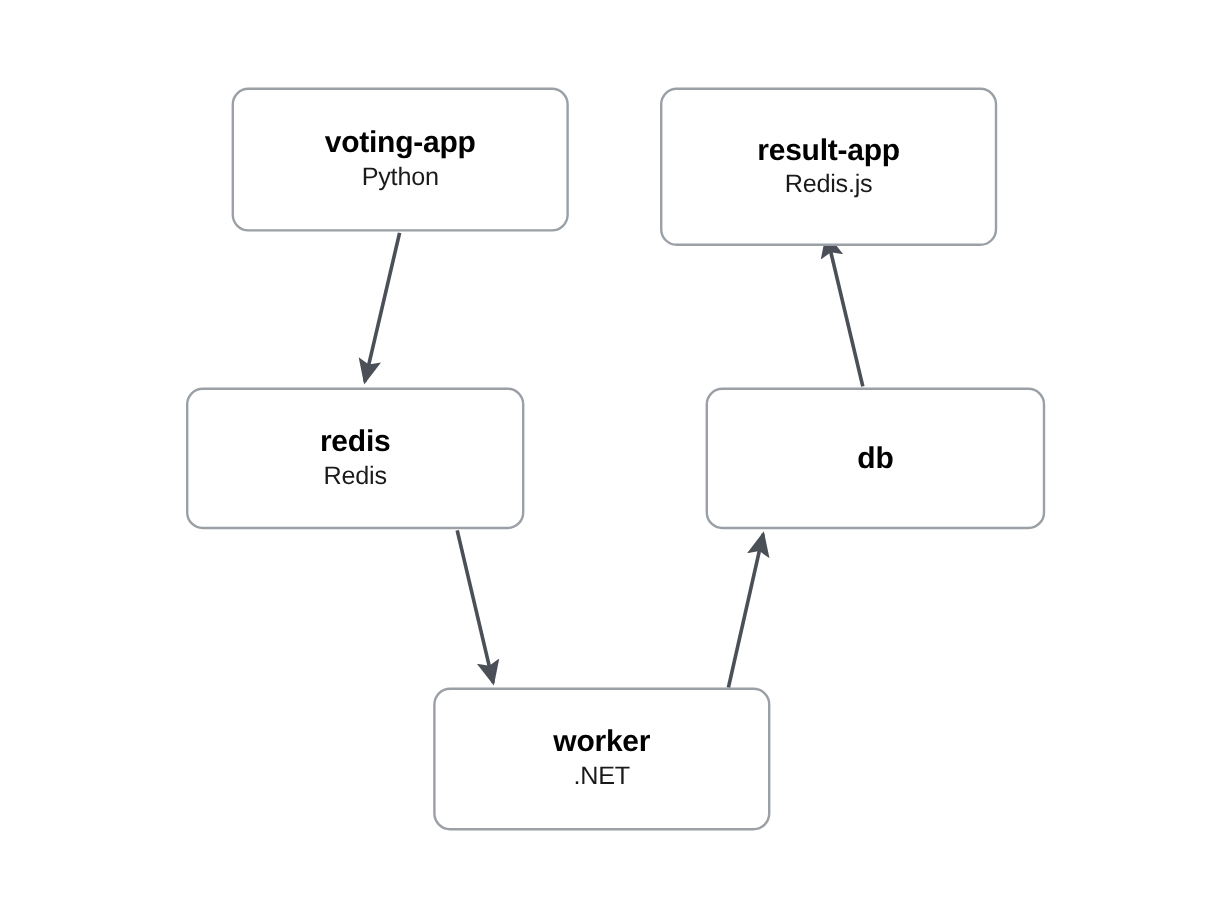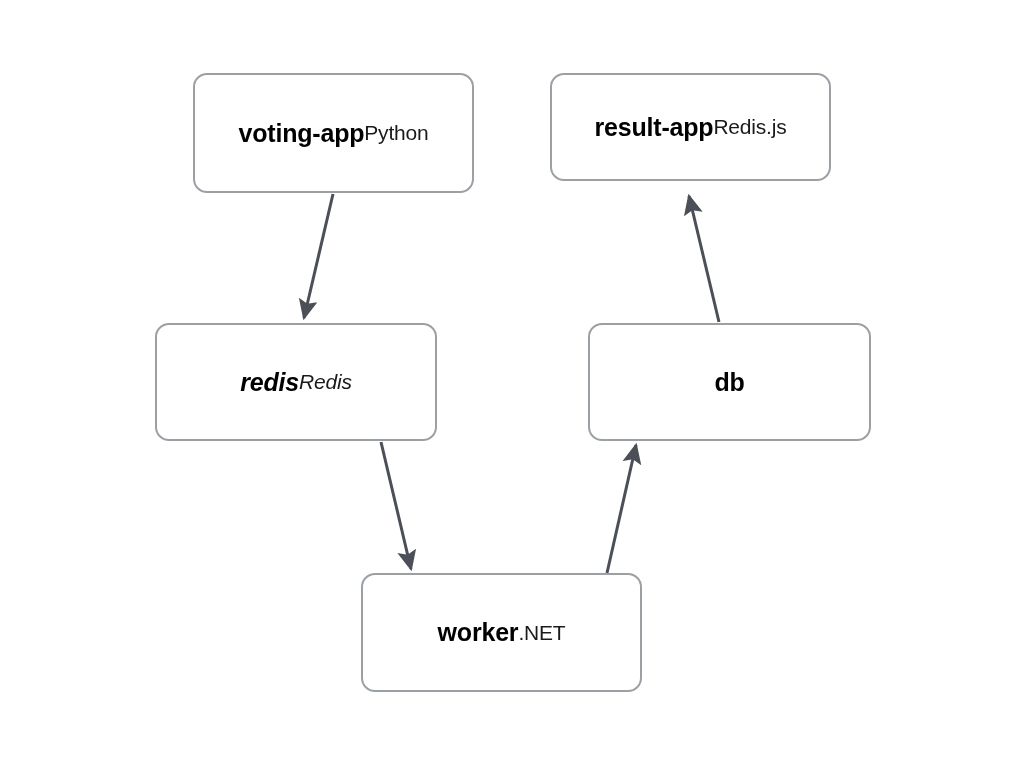--- a/index.html
+++ b/index.html
@@ -28,43 +28,43 @@
     height: 768px;
     pointer-events: none;
   }
   .node {
     position: absolute;
     box-sizing: border-box;
     background: #ffffff;
     border: 2px solid #9aa0a6;
     border-radius: 14px;
     display: flex;
-    flex-direction: row;
+    flex-direction: column;
     align-items: center;
     justify-content: center;
     z-index: 2;
   }
   .node-title {
     font-size: 25px;
     font-weight: bold;
     color: #000000;
     line-height: 1.15;
     letter-spacing: -0.2px;
   }
   .node-subtitle {
     font-size: 21px;
     font-weight: normal;
     color: #1a1a1a;
     line-height: 1.3;
     letter-spacing: -0.2px;
   }
   
   #node-voting-app { left: 193px; top: 73px;  width: 281px; height: 120px; }
-  #node-result-app { left: 550px; top: 73px;  width: 281px; height: 108px; align-items: center; }
-  #node-redis      { left: 155px; top: 323px; width: 282px; height: 118px; font-style: italic; }
+  #node-result-app { left: 550px; top: 73px;  width: 281px; height: 132px; align-items: center; }
+  #node-redis      { left: 155px; top: 323px; width: 282px; height: 118px; }
   #node-db         { left: 588px; top: 323px; width: 283px; height: 118px; }
   #node-worker     { left: 361px; top: 573px; width: 281px; height: 119px; }
 </style>
 </head>
 <body>
 
 <div id="diagram-canvas">
 
   <svg id="edge-layer" viewBox="0 0 1024 768" width="1024" height="768" xmlns="http://www.w3.org/2000/svg">
     <defs>

